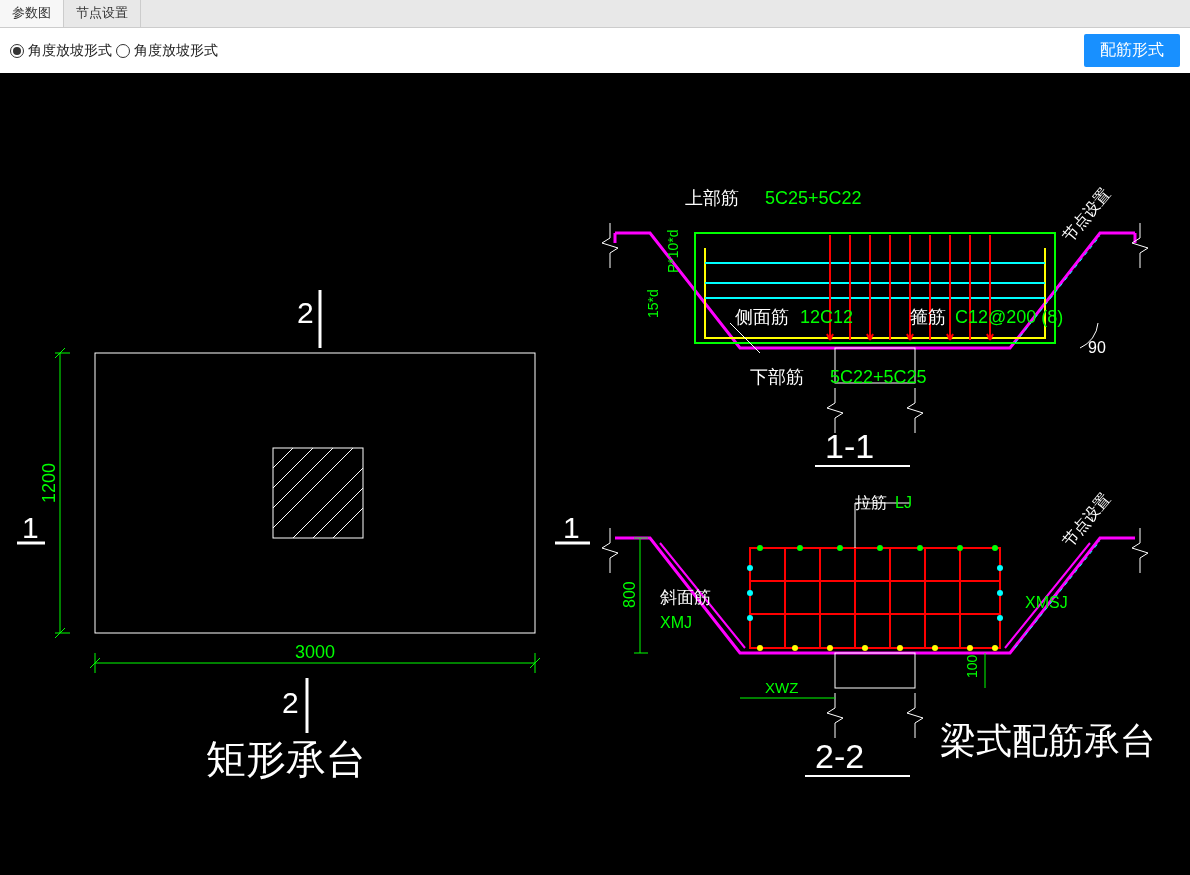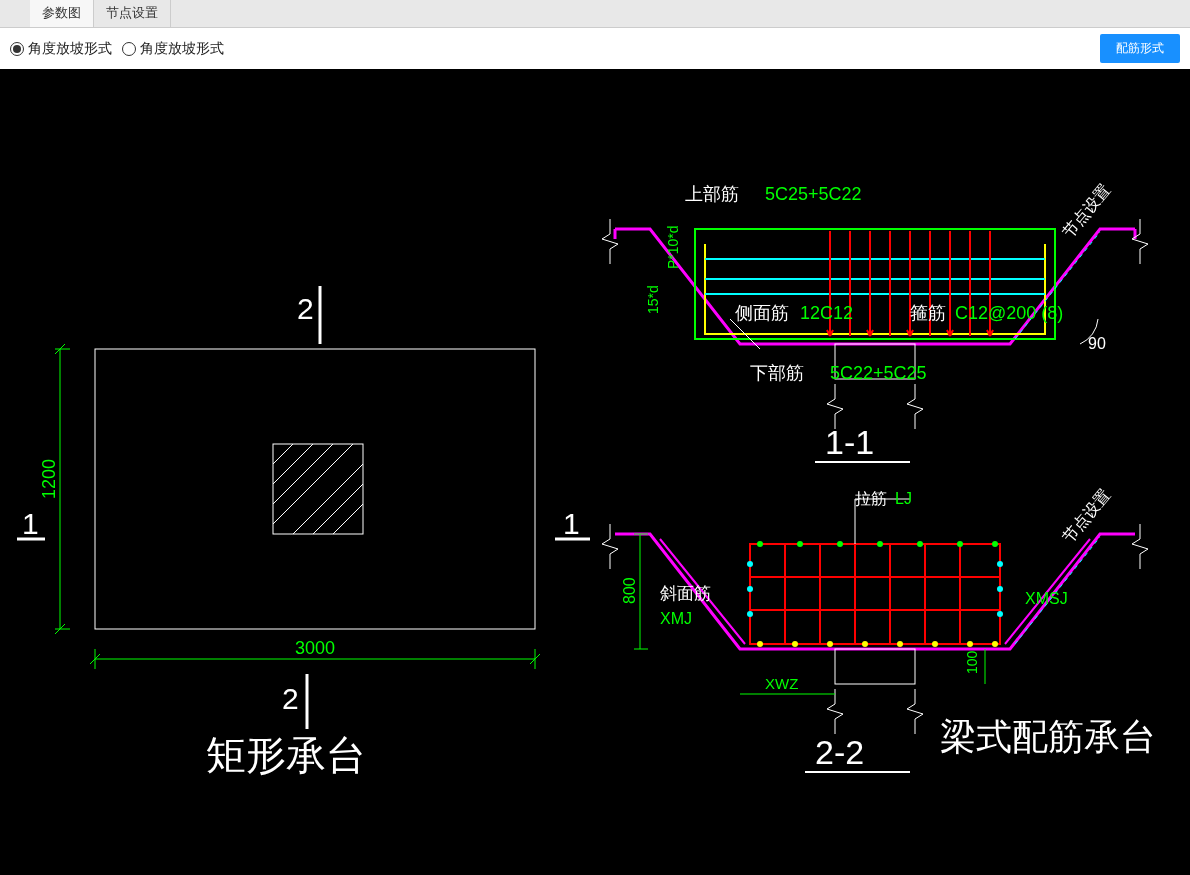--- a/index.html
+++ b/index.html
@@ -1,25 +1,25 @@
 <!DOCTYPE html>
 <html><head>
 <meta charset="utf-8">
 <style>
   * { box-sizing: border-box; margin: 0; padding: 0; }
   body { width: 1190px; height: 875px; font-family: "Microsoft YaHei", Arial, sans-serif; background: #fff; }
-  .tabs { background: #e8e8e8; border-bottom: 1px solid #ccc; display: flex; height: 28px; padding-left: 30px; }
+  .tabs { background: #e8e8e8; border-bottom: 1px solid #ccc; display: flex; height: 28px; }
   .tab { padding: 4px 12px; font-size: 13px; color: #333; border-right: 1px solid #ccc; cursor: pointer; }
   .tab.active { background: #f7f7f7; }
   .toolbar { display: flex; justify-content: space-between; align-items: center; padding: 6px 10px; background: #fff; }
-  .radios { display: flex; gap: 10px; align-items: center; }
+  .radios { display: flex; gap: 4px; align-items: center; }
   .radio { display: flex; align-items: center; gap: 4px; font-size: 14px; color: #222; cursor: pointer; }
   .radio-circle { width: 14px; height: 14px; border: 1px solid #333; border-radius: 50%; display: inline-flex; align-items: center; justify-content: center; }
   .radio-dot { width: 8px; height: 8px; background: #333; border-radius: 50%; }
-  .btn-primary { background: #1890ff; color: #fff; border: none; padding: 6px 16px; font-size: 12px; border-radius: 2px; cursor: pointer; }
+  .btn-primary { background: #1890ff; color: #fff; border: none; padding: 6px 16px; font-size: 16px; border-radius: 2px; cursor: pointer; }
   .canvas { width: 1190px; height: 808px; background: #000; position: relative; overflow: hidden; }
   svg { position: absolute; top: 0; left: 0; }
   text { font-family: Arial, "Microsoft YaHei", sans-serif; }
   .white { fill: #fff; stroke: none; }
   .green { fill: #0f0; stroke: none; }
   .magenta { stroke: #f0f; fill: none; }
   .yellow { stroke: #ff0; fill: none; }
   .cyan { stroke: #0ff; fill: none; }
   .red { stroke: #f00; fill: none; }
   .lime { stroke: #0f0; fill: none; }

